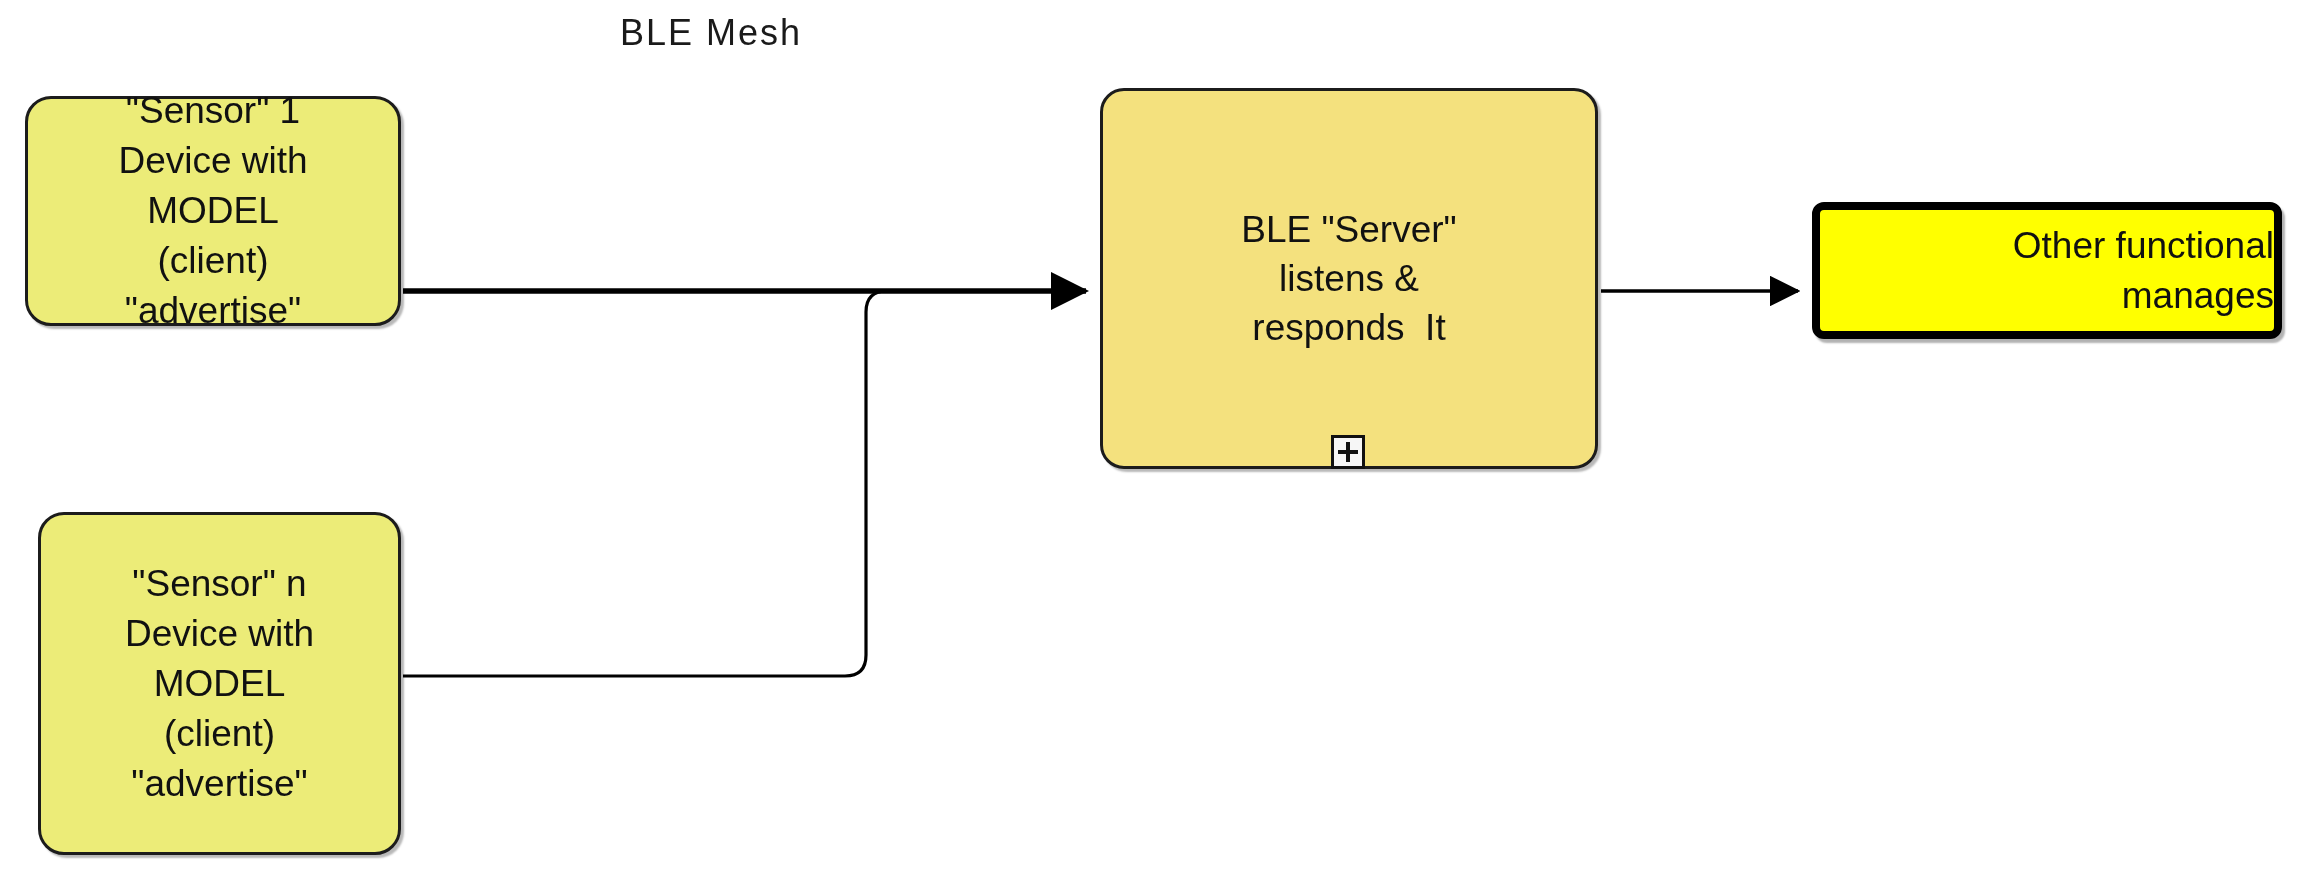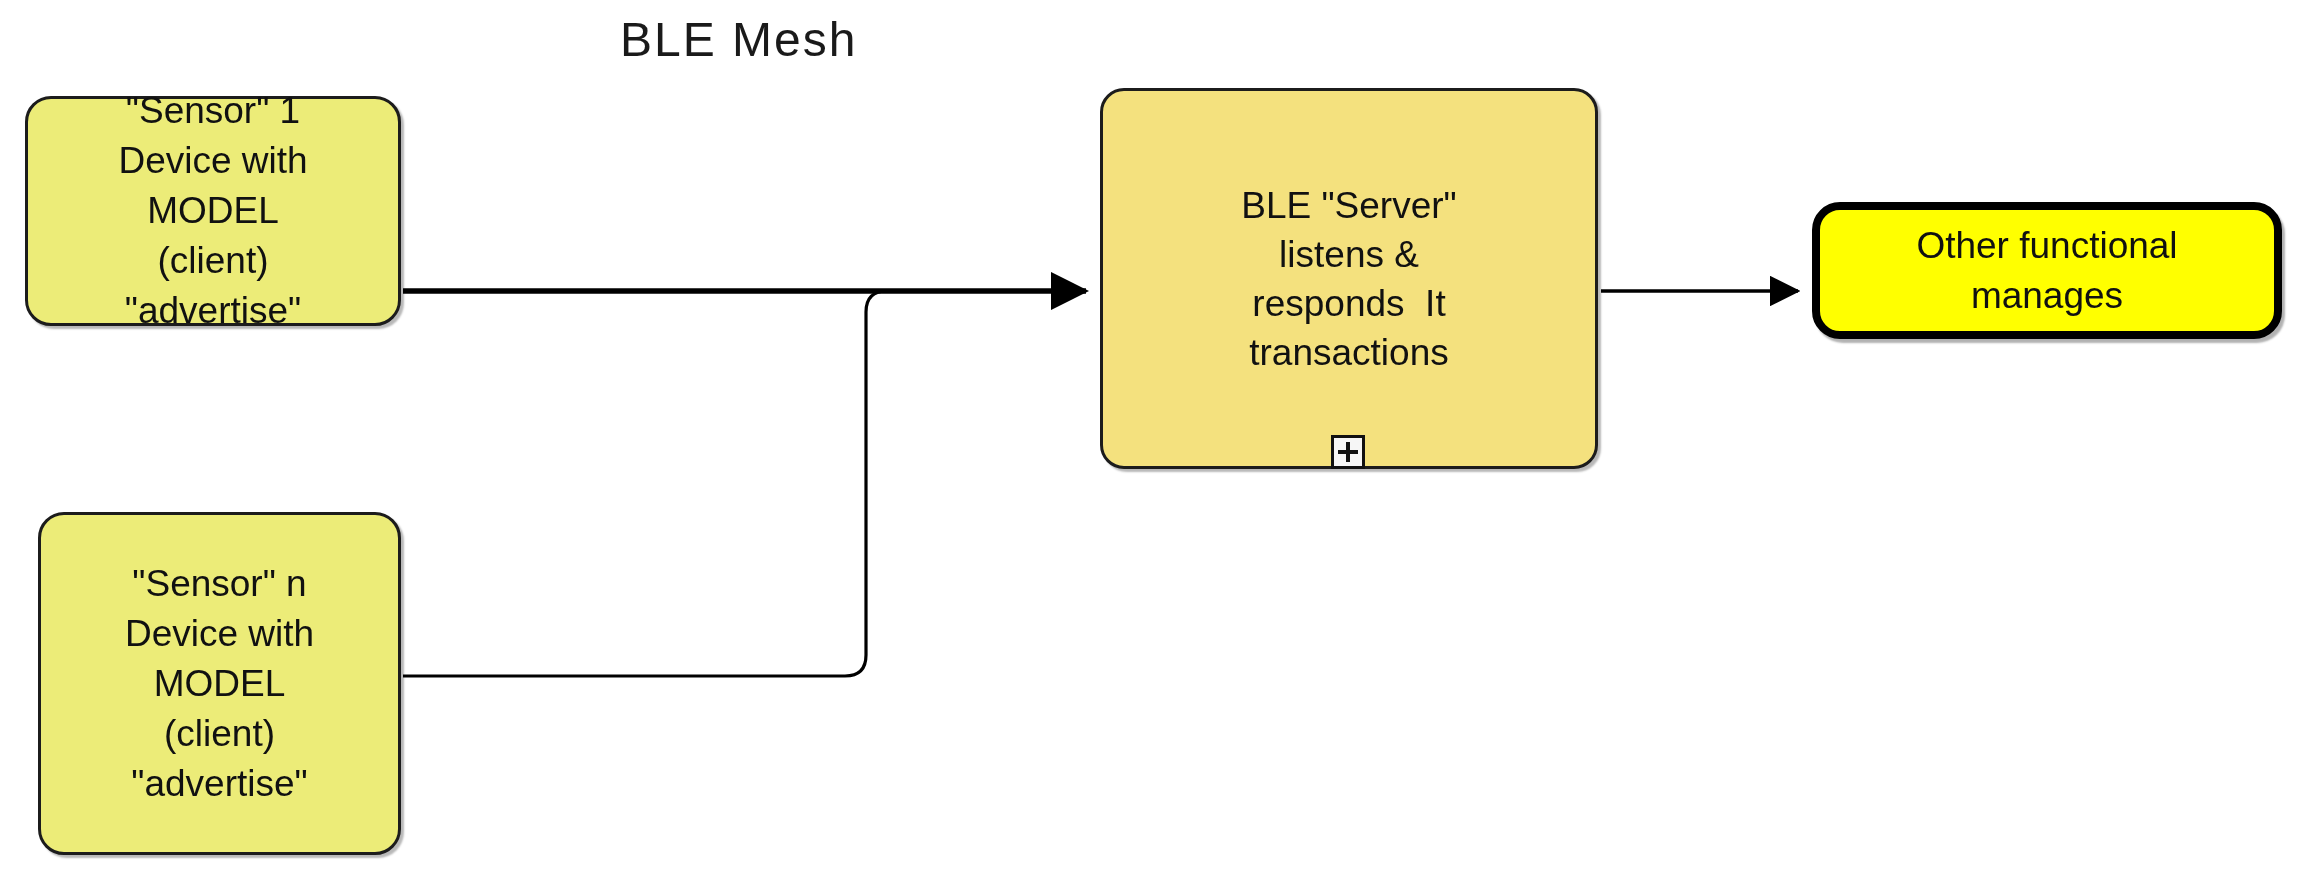--- a/index.html
+++ b/index.html
@@ -17,21 +17,21 @@
     height: 876px;
     background: #ffffff;
     overflow: hidden;
   }
 
   
   .diagram-title {
     position: absolute;
     left: 620px;
     top: 12px;
-    font-size: 48px;
+    font-size: 36px;
     color: #1a1a1a;
     letter-spacing: 2px;
     white-space: nowrap;
     font-family: "Liberation Sans", sans-serif;
   }
 
   
   .node {
     position: absolute;
     box-sizing: border-box;
@@ -65,24 +65,25 @@
     border-radius: 24px;
     box-shadow: 3px 3px 2px rgba(0,0,0,0.28);
     font-size: 37px;
     line-height: 49px;
   }
 
   
   .node.modules {
     background: #ffff00;
     border: 8px solid #000000;
-    border-radius: 28px;
+    border-radius: 12px;
     box-shadow: 3px 4px 2px rgba(0,0,0,0.30);
     font-size: 37px;
     line-height: 50px;
+    align-items: flex-end;
   }
 
   
   .expand-control {
     position: absolute;
     width: 34px;
     height: 34px;
     background: #f6f6f6;
     border: 3px solid #111111;
     box-sizing: border-box;
@@ -157,21 +158,20 @@
     <span class="line">Device with</span>
     <span class="line">MODEL</span>
     <span class="line">(client)</span>
     <span class="line">"advertise"</span>
   </div>
 
   <div class="node server" style="left:1100px; top:88px; width:498px; height:381px;">
     <span class="line">BLE "Server"</span>
     <span class="line">listens &amp;</span>
     <span class="line">responds  It</span>
-    <span class="line">transactions</span>
   </div>
 
   <div class="expand-control" style="left:1331px; top:435px;"></div>
 
   <div class="node modules" style="left:1812px; top:202px; width:470px; height:137px;">
     <span class="line">Other functional</span>
     <span class="line">manages</span>
   </div>
 
 </div>

